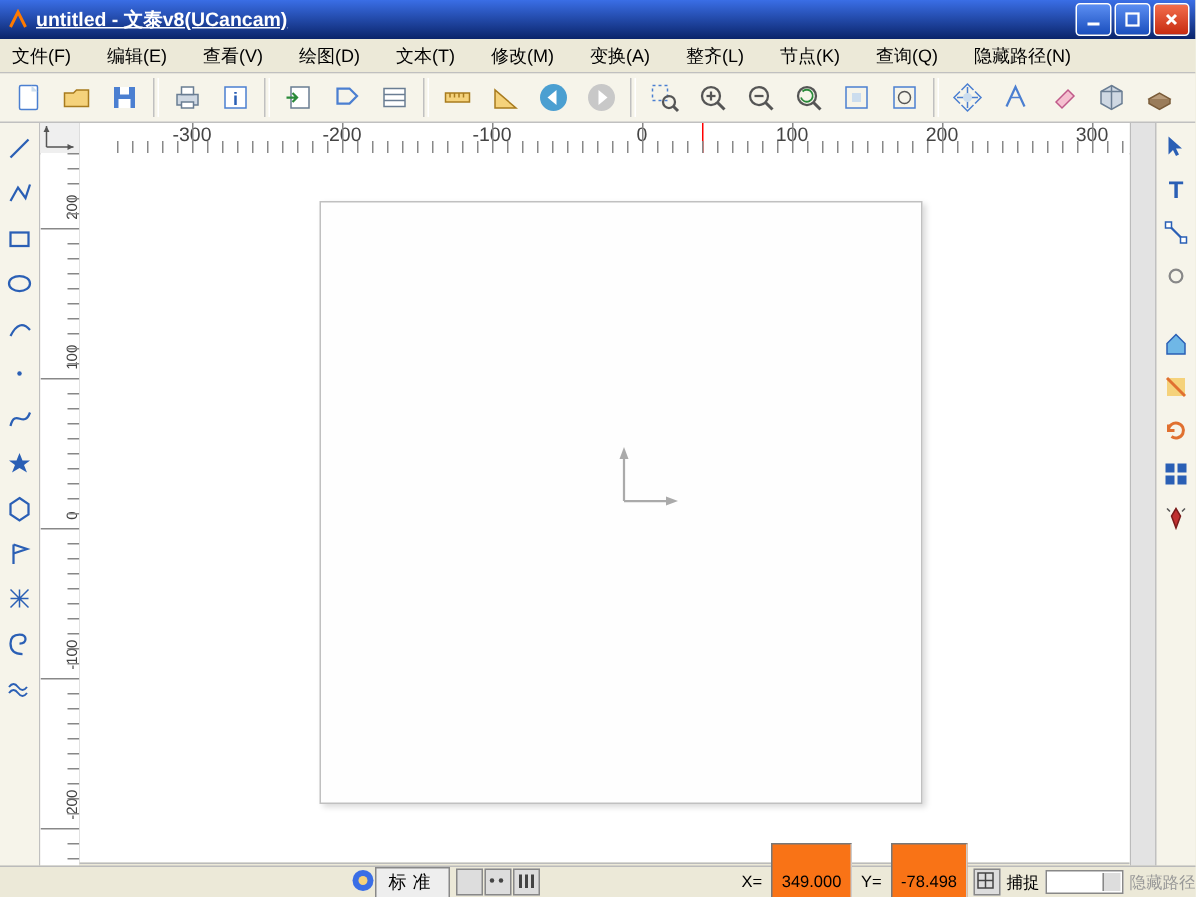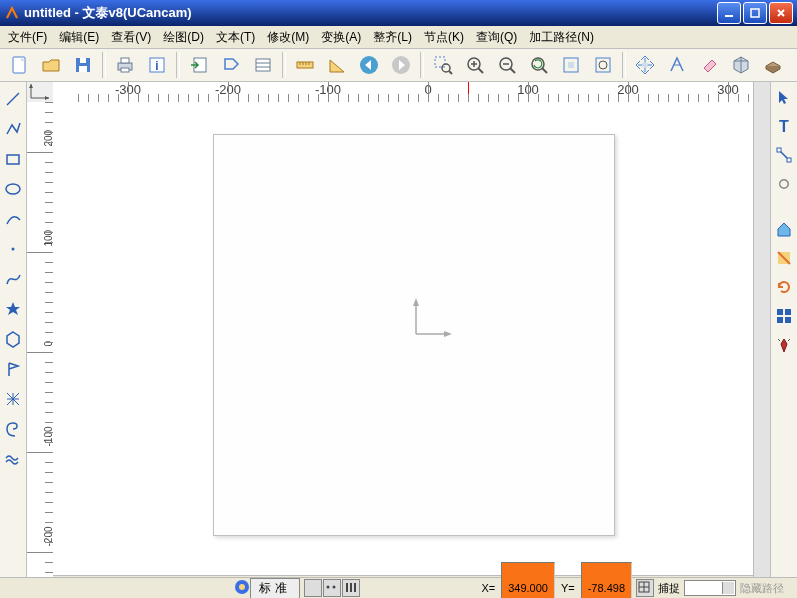--- a/index.html
+++ b/index.html
@@ -1,24 +1,24 @@
 <!DOCTYPE html>
 <html><head>
 <meta charset="utf-8">
 <style>
   html,body{margin:0;padding:0;font-family:"Microsoft Sans Serif",Tahoma,sans-serif;font-size:12px;background:#ece9d8;}
   body{width:797px;height:598px;overflow:hidden;}
   .titlebar{height:26px;background:linear-gradient(#3a6ee6,#0a246a);color:#fff;display:flex;align-items:center;padding-left:4px;}
   .title-logo{width:16px;height:16px;margin-right:4px;display:flex;align-items:center;justify-content:center;}
-  .title-text{flex:1;font-weight:bold;font-size:13px;}
+  .title-text{flex:1;font-weight:bold;font-size:13px;text-decoration:underline;}
   .win-btns{display:flex;gap:2px;padding-right:4px;}
   .win-btn{width:22px;height:20px;border:1px solid #fff;border-radius:3px;display:flex;align-items:center;justify-content:center;color:#fff;font-weight:bold;font-size:12px;}
   .win-min,.win-max{background:linear-gradient(#5b8ef2,#1a4ebd);}
   .win-close{background:linear-gradient(#f36e4d,#c62b10);}
-  .menubar{height:22px;background:#ece9d8;border-bottom:1px solid #c0c0c0;display:flex;align-items:center;padding-left:4px;gap:4px;}
+  .menubar{height:22px;background:#ece9d8;border-bottom:1px solid #c0c0c0;display:flex;align-items:center;padding-left:4px;gap:16px;}
   .menu-item{padding:2px 4px;cursor:default;}
   .toolbar{height:32px;background:#f6f4ea;border-bottom:1px solid #c0c0c0;display:flex;align-items:center;padding:0 4px;gap:2px;}
   .sep{width:2px;height:26px;border-left:1px solid #c0c0c0;border-right:1px solid #fff;margin:0 2px;}
   .tbtn{width:28px;height:28px;display:flex;align-items:center;justify-content:center;border:1px solid transparent;}  
   .icon{width:22px;height:22px;display:block;}
   .body-area{position:relative;height:518px;display:flex;}
   .left-tools{width:26px;background:#f6f4ea;border-right:1px solid #c0c0c0;display:flex;flex-direction:column;align-items:center;padding-top:6px;gap:8px;}
   .left-tools .ltbtn{width:22px;height:22px;display:flex;align-items:center;justify-content:center;}
   .right-tools{width:26px;background:#f6f4ea;border-left:1px solid #c0c0c0;display:flex;flex-direction:column;align-items:center;padding-top:6px;gap:8px;}
   .canvas-wrap{flex:1;position:relative;background:#fff;}
@@ -84,21 +84,21 @@
   <span class="menu-item">文件(F)</span>
   <span class="menu-item">编辑(E)</span>
   <span class="menu-item">查看(V)</span>
   <span class="menu-item">绘图(D)</span>
   <span class="menu-item">文本(T)</span>
   <span class="menu-item">修改(M)</span>
   <span class="menu-item">变换(A)</span>
   <span class="menu-item">整齐(L)</span>
   <span class="menu-item">节点(K)</span>
   <span class="menu-item">查询(Q)</span>
-  <span class="menu-item">加工路径(N)</span>
+  <span class="menu-item">隐藏路径(N)</span>
 </div>
 
 <div class="toolbar">
   <div class="tbtn">
       <svg class="icon">
         <rect x="5" y="3" width="12" height="16" rx="1" fill="#fff" stroke="#4b7fd1"></rect>
         <path d="M13 3 L17 7 L13 7 Z" fill="#cde"></path>
       </svg>
     </div>
   <div class="tbtn">
@@ -587,14 +587,14 @@
   <span class="field">349.000</span>
   <span class="label">Y=</span>
   <span class="field">-78.498</span>
   <span class="mode-btn"><svg width="14" height="14">
         <rect x="2" y="2" width="10" height="10" fill="none" stroke="#444"></rect>
         <line x1="2" y1="7" x2="12" y2="7" stroke="#444"></line>
         <line x1="7" y1="2" x2="7" y2="12" stroke="#444"></line>
       </svg></span>
   <span>捕捉</span>
   <span class="combo"></span>
-  <span class="gray" style="margin-right:13px;">隐藏路径</span>
+  <span class="gray" style="margin-right:0;">隐藏路径</span>
 </div>
 
 </body></html>

